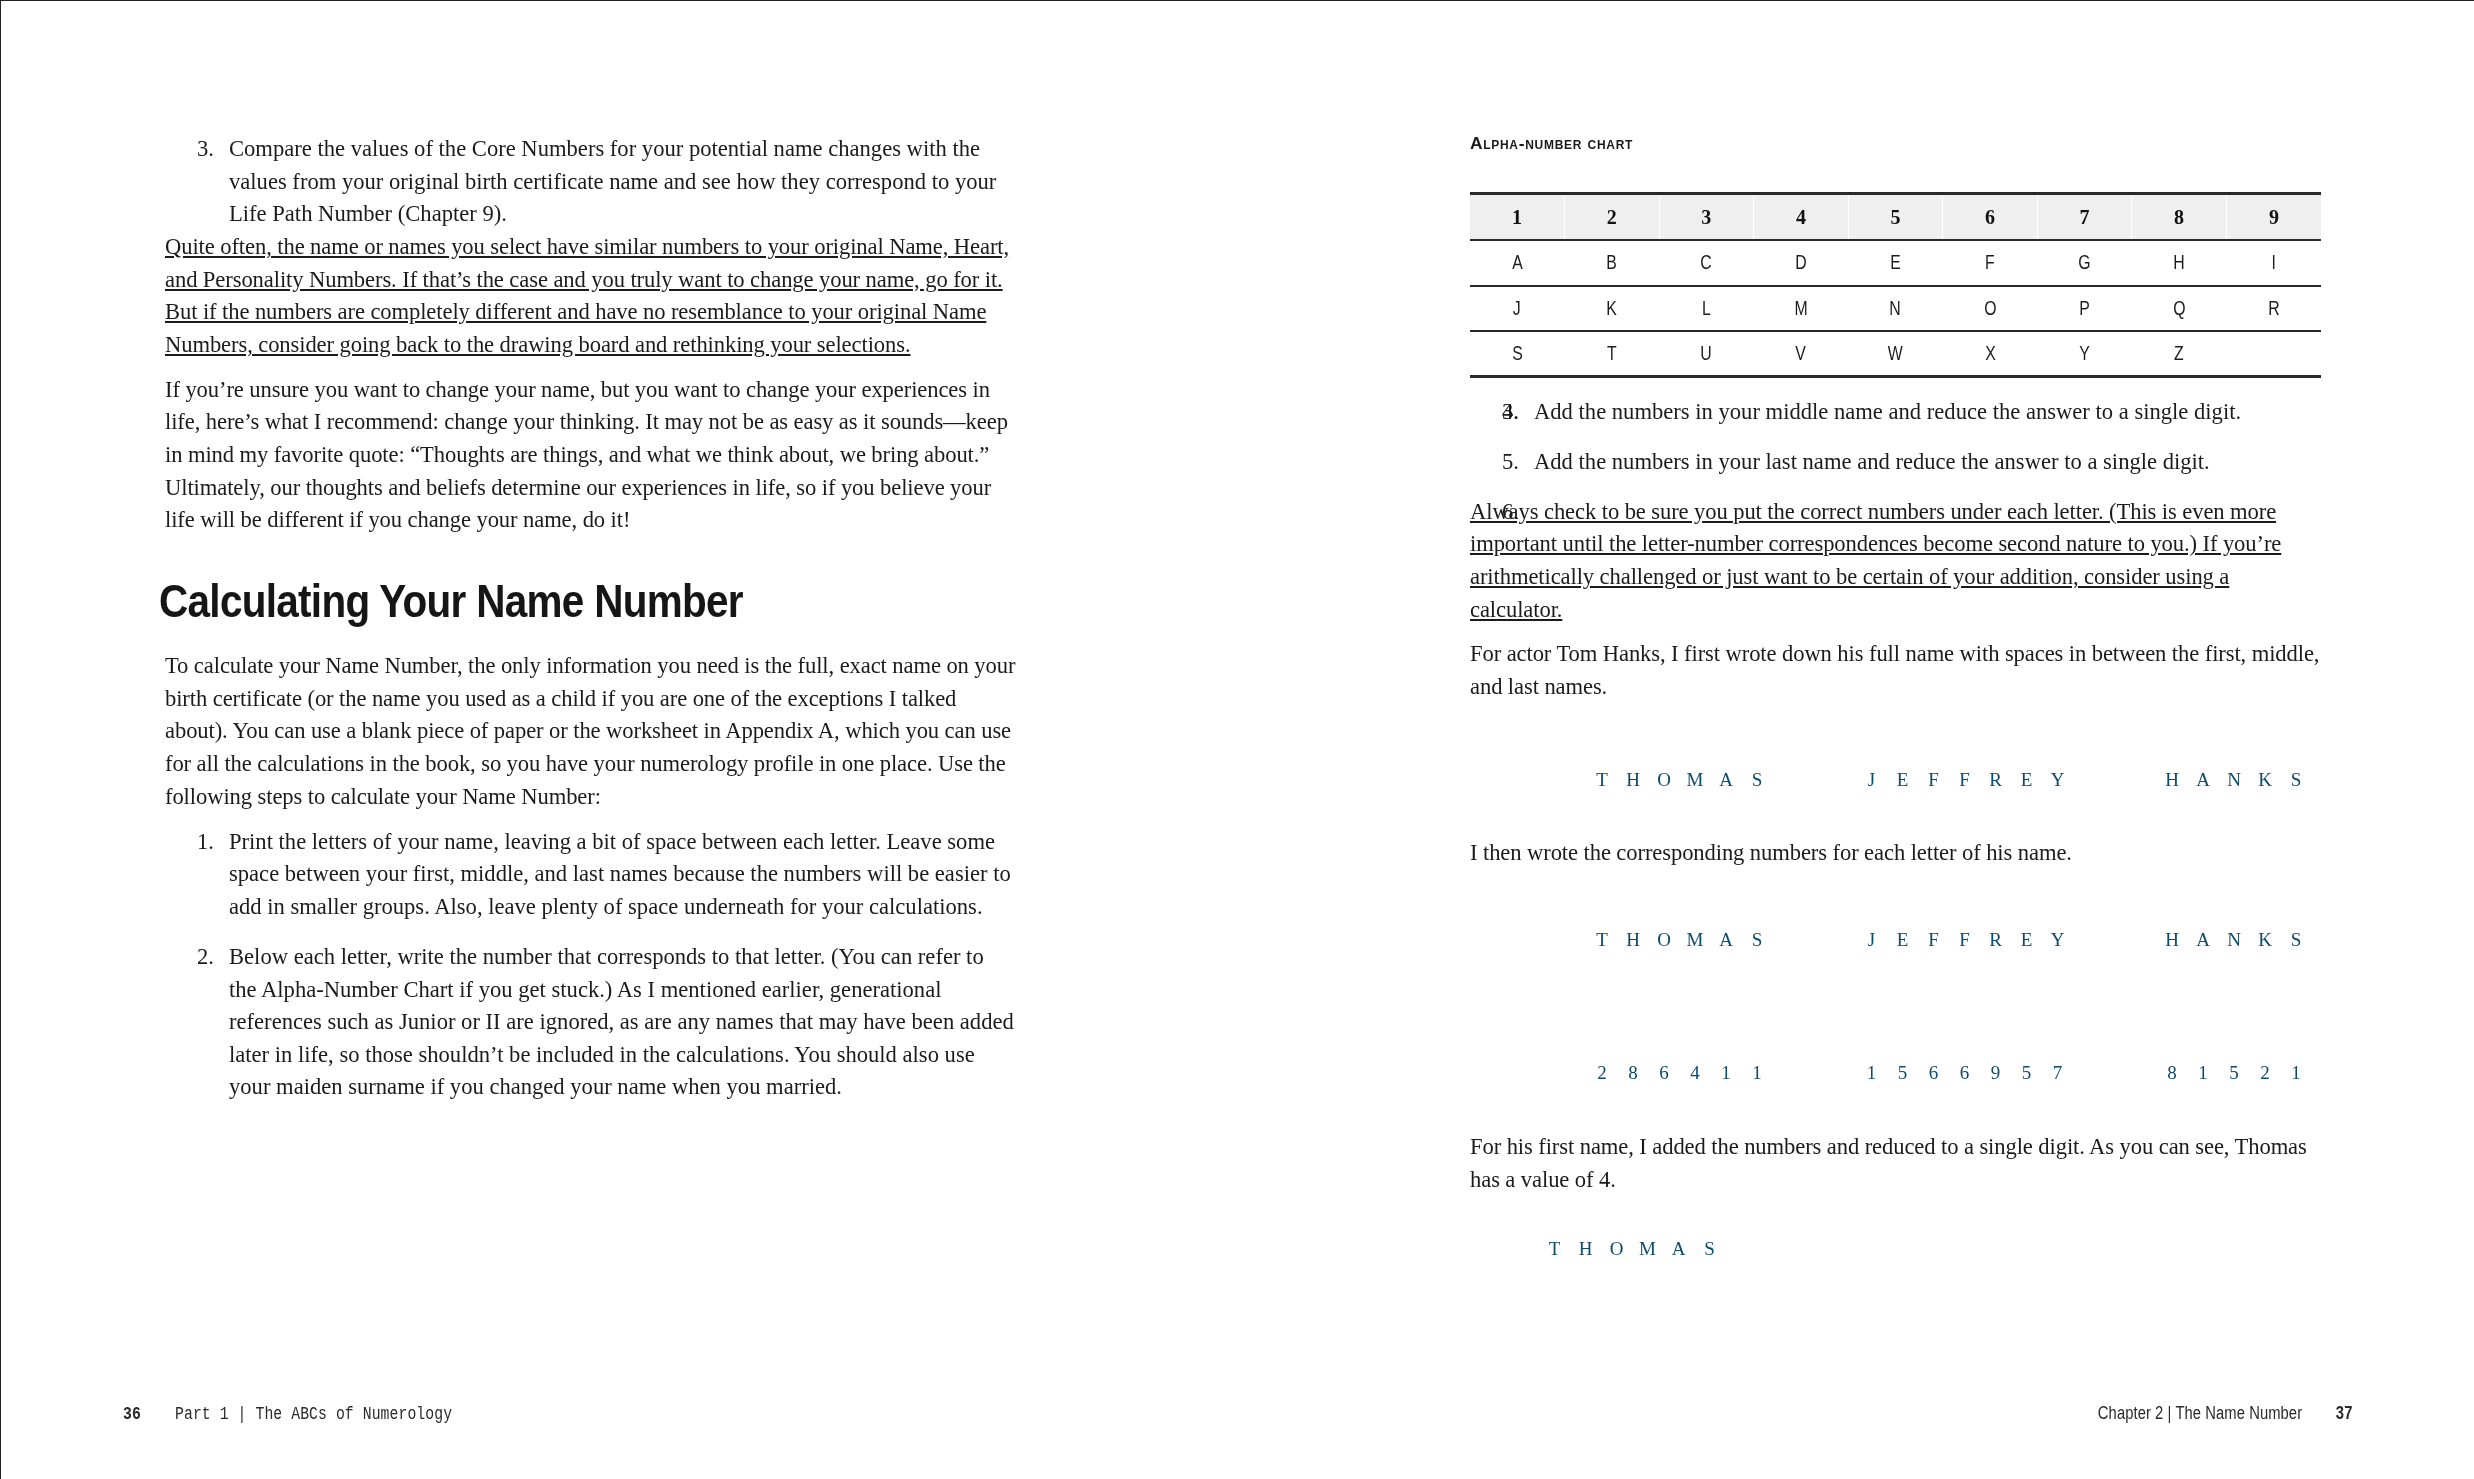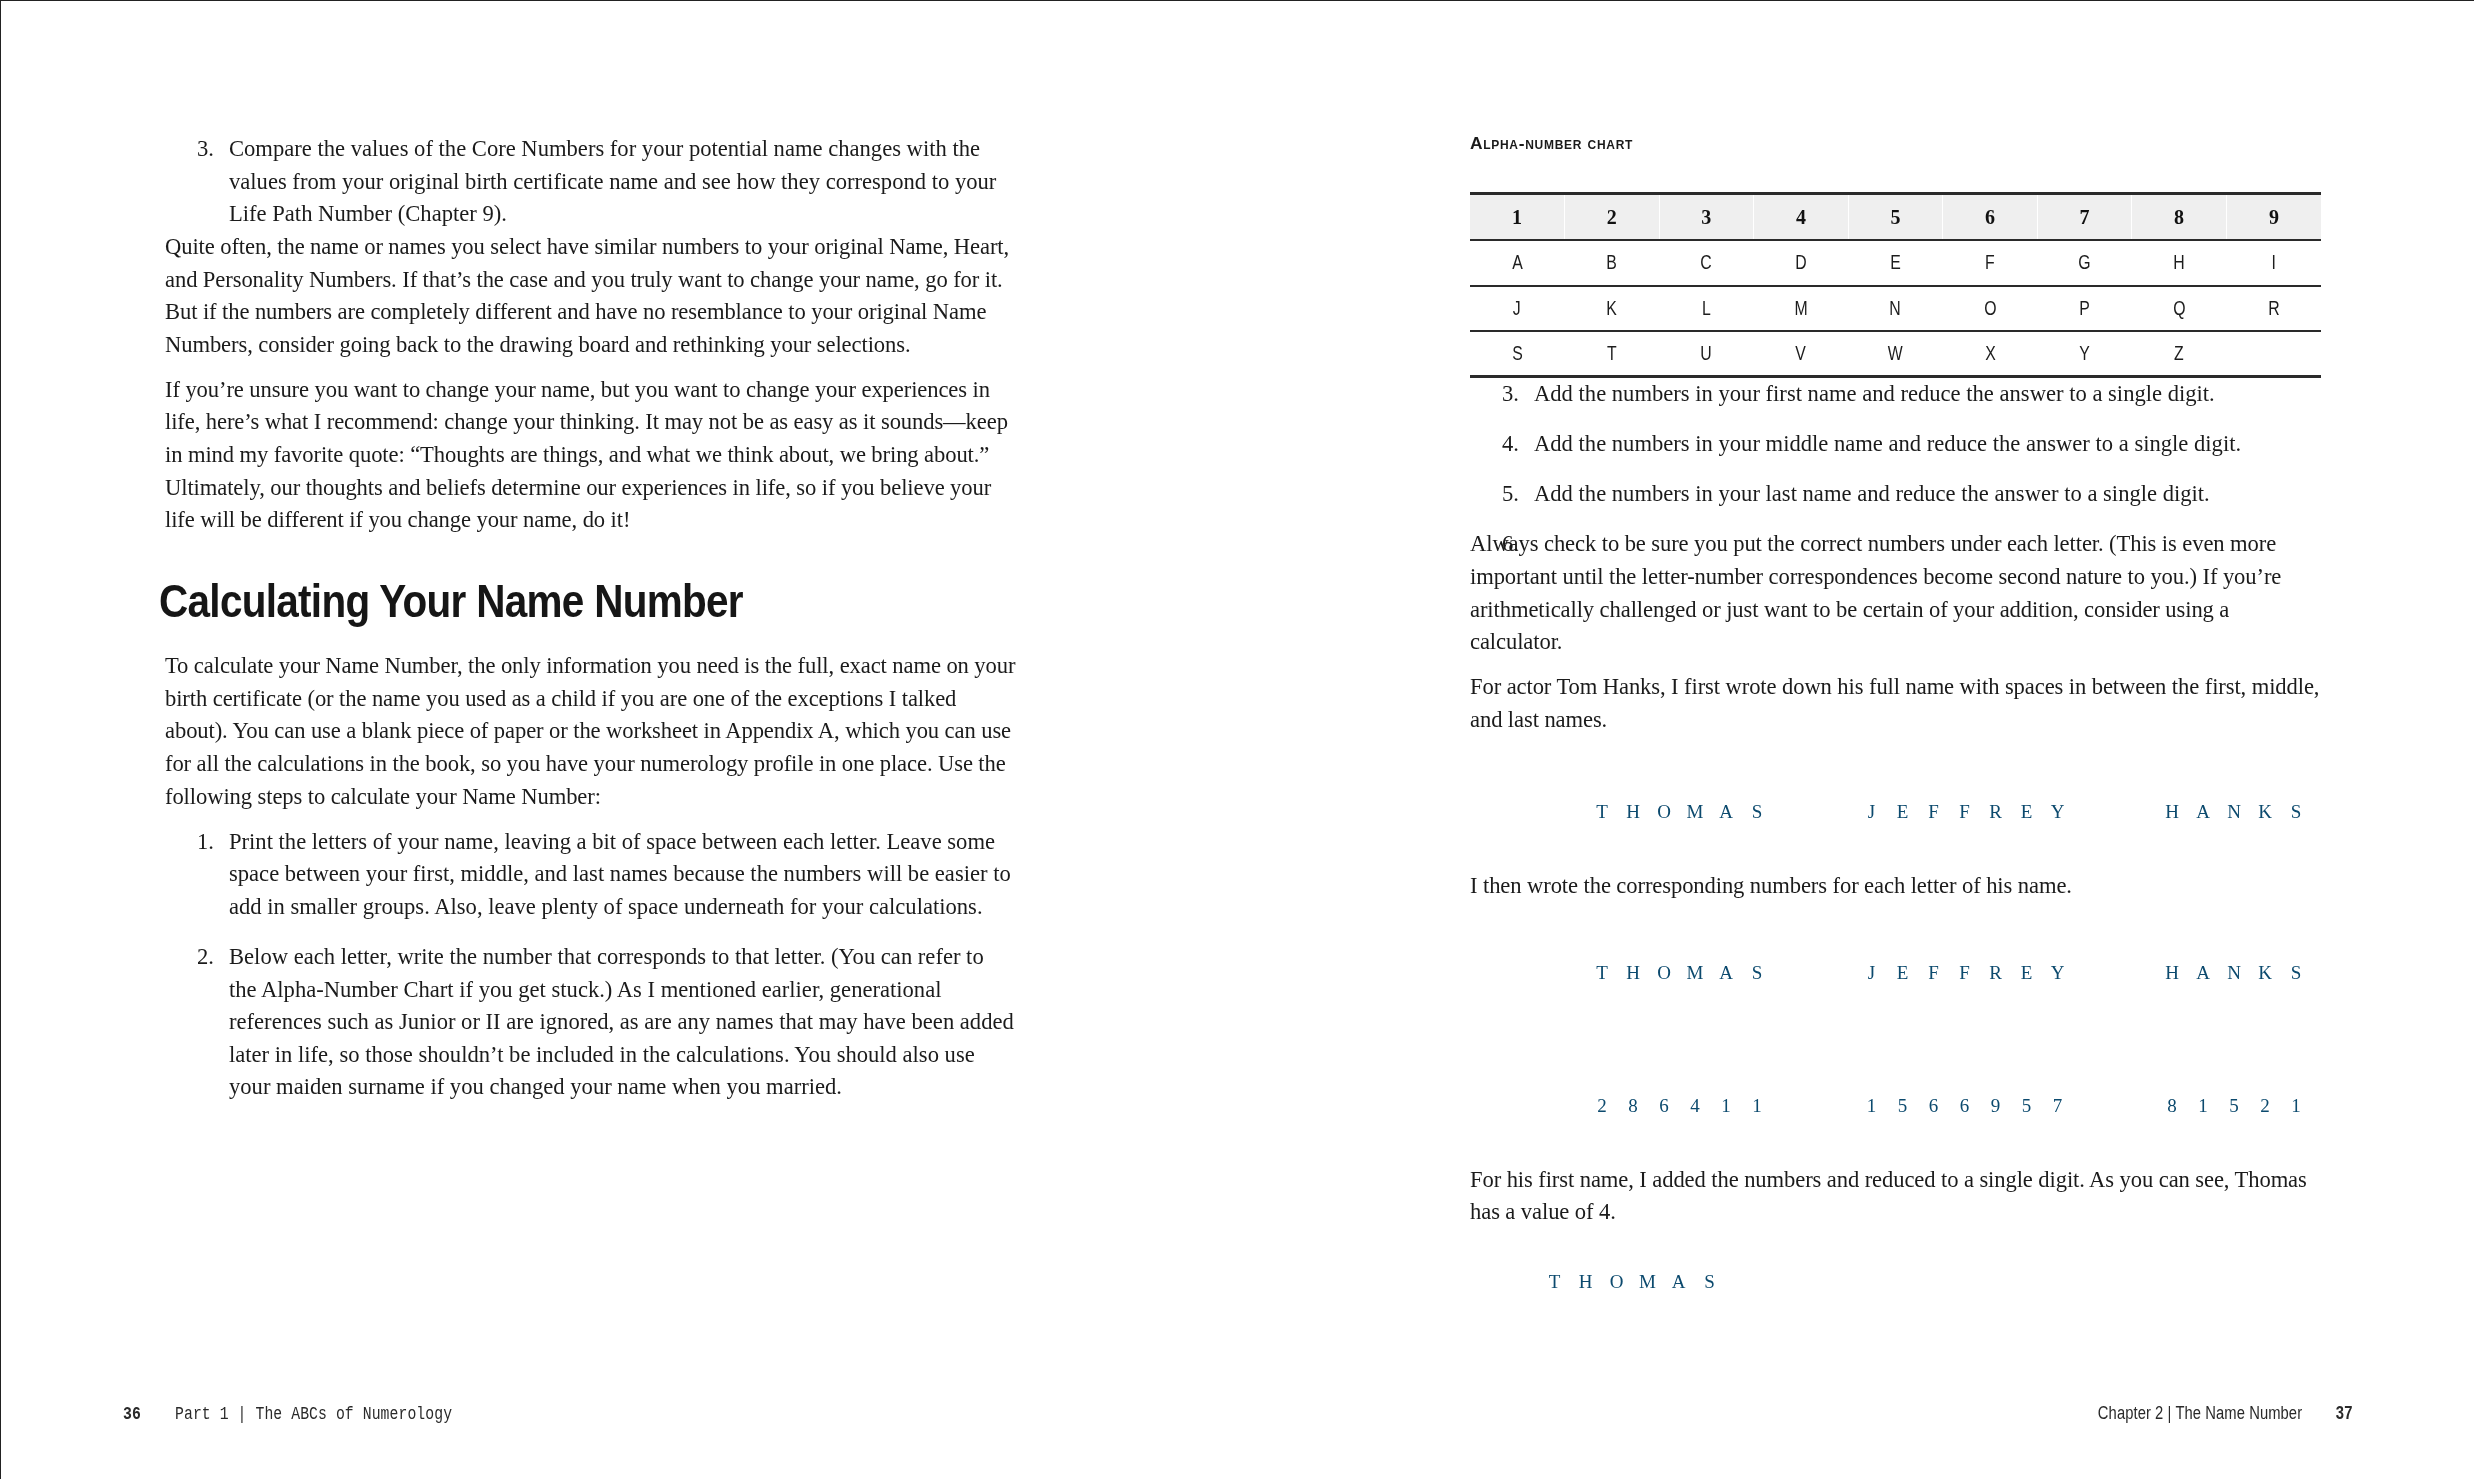--- a/index.html
+++ b/index.html
@@ -162,21 +162,21 @@
   .spaced-row .ch {
     display: inline-block;
     width: 31px;
     text-align: center;
   }
   .spaced-row .gap { display: inline-block; width: 36px; }
   .mt-22 { margin-top: 14px; }
   .mt-26 { margin-top: 17px; }
   .mt-30 { margin-top: 19.3px; }
   .mt-38 { margin-top: 24.5px; }
-  .mt-56 { margin-top: 36px; }
+  .mt-56 { margin-top: 36px; text-decoration: underline; }
   .mt-64 { margin-top: 41px; }
 
   
   .footer {
     position: absolute;
     bottom: 57px;
     display: flex;
     align-items: baseline;
     font-family: "Liberation Sans Narrow", "Liberation Sans", "DejaVu Sans", sans-serif;
     color: #2a2a2a;
@@ -302,21 +302,20 @@
             <td><span class="glyph">Y</span></td>
             <td><span class="glyph">Z</span></td>
             <td><span class="glyph"></span></td>
           </tr>
         </tbody>
       </table>
 
       <ol class="steps list-right mt-64">
         <li>
           <span class="marker">3.</span>
-          <span>Add the numbers in your first name and reduce the answer to a single digit.</span>
         </li>
         <li>
           <span class="marker">4.</span>
           <span>Add the numbers in your middle name and reduce the answer to a single digit.</span>
         </li>
         <li>
           <span class="marker">5.</span>
           <span>Add the numbers in your last name and reduce the answer to a single digit.</span>
         </li>
         <li>

